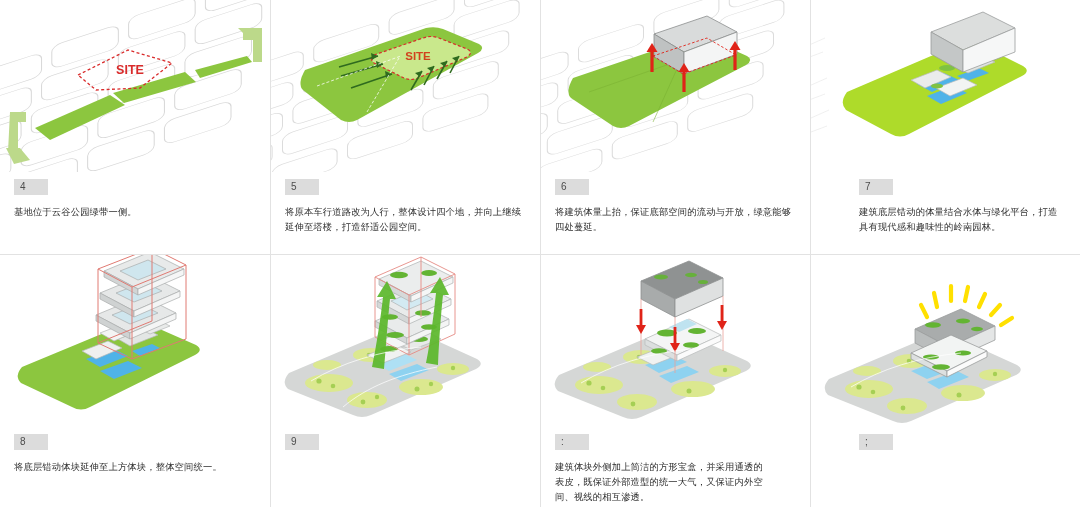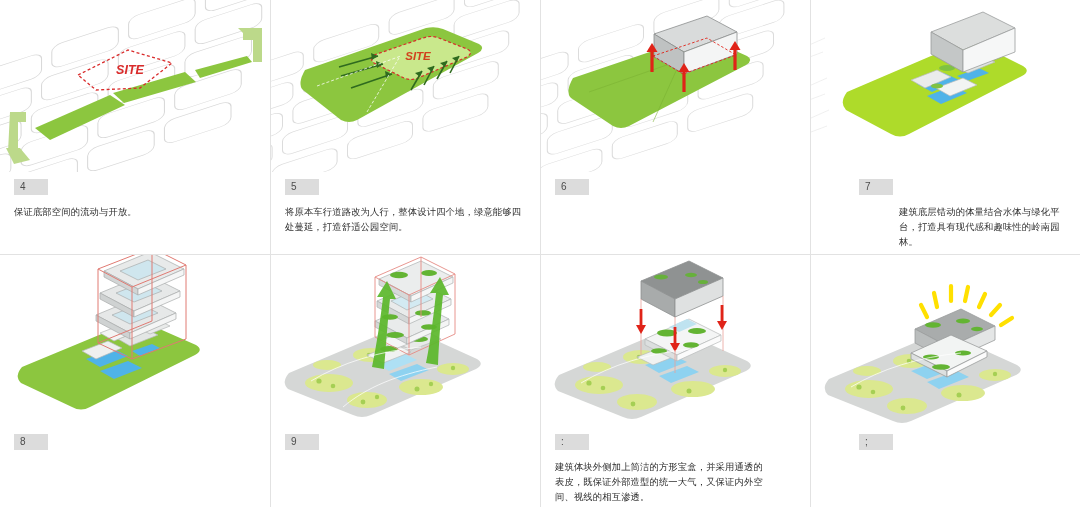--- a/index.html
+++ b/index.html
@@ -34,21 +34,20 @@
     overflow: hidden;
   }
   .panel + .panel { border-left: 1px solid #e2e2e2; }
   .row + .row { border-top: 1px solid #e2e2e2; }
 
   .fig {
     position: relative;
     width: 270px;
     height: 172px;
     overflow: hidden;
-    font-style: italic;
   }
   .fig svg { display: block; }
 
   .caption-zone {
     position: relative;
     padding: 4px 14px 0 14px;
   }
   .badge {
     display: inline-block;
     min-width: 34px;
@@ -66,21 +65,21 @@
     margin-top: 9px;
     font-size: 9.3px;
     line-height: 15px;
     color: #2e2e2e;
     letter-spacing: .15px;
     max-width: 244px;
     font-family: "DejaVu Sans", "Liberation Sans", sans-serif;
   }
   
   .indent .caption-zone { padding-left: 48px; }
-  .indent .cap-text { max-width: 216px; margin-left: 40px; }
+  .indent .cap-text { max-width: 216px; }
 
   .w-narrow .cap-text { max-width: 214px; }
 </style>
 </head>
 <body>
 
 <div class="board">
 
   <div class="row">
 
@@ -124,21 +123,21 @@
             <polygon points="10,112 26,112 26,122 18,122 18,152 8,152"></polygon>
             <polygon points="6,148 20,148 30,160 14,164"></polygon>
           </g>
 
           <polygon points="78,75 128,50 172,63 140,88 96,90" fill="none" stroke="#d92b2b" stroke-width="1.3" stroke-dasharray="3 2.4"></polygon>
           <text x="130" y="74" font-family="'Liberation Sans',sans-serif" font-size="12.5" font-weight="bold" fill="#d92b2b" text-anchor="middle">SITE</text>
         </svg>
       </div>
       <div class="caption-zone">
         <span class="badge">4</span>
-        <div class="cap-text">保证底部空间的流动与开放。</div>
+        <div class="cap-text">基地位于云谷公园绿带一侧。</div>
       </div>
     </div>
 
     <div class="panel">
       <div class="fig">
         <svg width="270" height="172" viewBox="0 0 270 172">
           <g stroke="#dcdcdc" stroke-width="0.8" fill="#ffffff">
             <g transform="translate(135,86) skewY(-18) scale(1.3,0.76) translate(-135,-86)">
               <rect x="6" y="-6" width="50" height="28" rx="8"></rect>
               <rect x="64" y="-10" width="50" height="28" rx="8"></rect>
@@ -186,21 +185,21 @@
             </g>
           </g>
           <g stroke="#ffffff" stroke-width="0.9" stroke-dasharray="3 2" fill="none" opacity="0.85">
             <path d="M46,86 L130,56"></path>
             <path d="M96,112 L128,58"></path>
           </g>
         </svg>
       </div>
       <div class="caption-zone">
         <span class="badge">5</span>
-        <div class="cap-text">将原本车行道路改为人行，整体设计四个地，绿意能够四处蔓延，打造舒适公园空间。</div>
+        <div class="cap-text">将原本车行道路改为人行，整体设计四个地，并向上继续延伸至塔楼，打造舒适公园空间。</div>
       </div>
     </div>
 
     <div class="panel">
       <div class="fig">
         <svg width="270" height="172" viewBox="0 0 270 172">
           <g stroke="#dcdcdc" stroke-width="0.8" fill="#ffffff">
             <g transform="translate(135,86) skewY(-18) scale(1.3,0.76) translate(-135,-86)">
               <rect x="2" y="-8" width="50" height="28" rx="8"></rect>
               <rect x="60" y="-12" width="50" height="28" rx="8"></rect>
@@ -247,20 +246,21 @@
               </g>
             <g transform="translate(194,48)">
                 <rect x="-1.6" y="0" width="3.2" height="22"></rect>
                 <polygon points="0,-7 -5.5,2 5.5,2"></polygon>
               </g>
           </g>
         </svg>
       </div>
       <div class="caption-zone">
         <span class="badge">6</span>
+        <div class="cap-text">将建筑体量上抬，保证底部空间的流动与开放，绿意能够四处蔓延。</div>
       </div>
     </div>
 
     <div class="panel indent">
       <div class="fig">
         <svg width="270" height="172" viewBox="0 0 270 172">
           <g stroke="#e4e4e4" stroke-width="0.7" fill="none" opacity="0.8">
             <path d="M-4,46 L14,38"></path>
               <path d="M-4,58 L12,52"></path>
               <path d="M-2,86 L16,78"></path>
@@ -348,20 +348,21 @@
             <line x1="152" y1="-7" x2="152" y2="66"></line>
             <line x1="186" y1="10" x2="186" y2="84"></line>
             <line x1="132" y1="32" x2="132" y2="104"></line>
             <polyline points="98,88 132,104 186,84"></polyline>
             <line x1="98" y1="88" x2="152" y2="66"></line>
           </g>
         </svg>
       </div>
       <div class="caption-zone">
         <span class="badge">8</span>
+        <div class="cap-text">将底层错动体块延伸至上方体块，整体空间统一。</div>
       </div>
     </div>
 
     <div class="panel">
       <div class="fig">
         <svg width="270" height="172" viewBox="0 0 270 172">
 
           <path d="M18,118 L122,74 Q131,70 140,74 L206,104 Q214,109 205,114 L100,160 Q91,164 82,160 L17,134 Q10,127 18,118 Z" fill="#d5d7d6"></path>
           <g fill="#dbe88f">
             <ellipse cx="58" cy="128" rx="24" ry="9"></ellipse>

